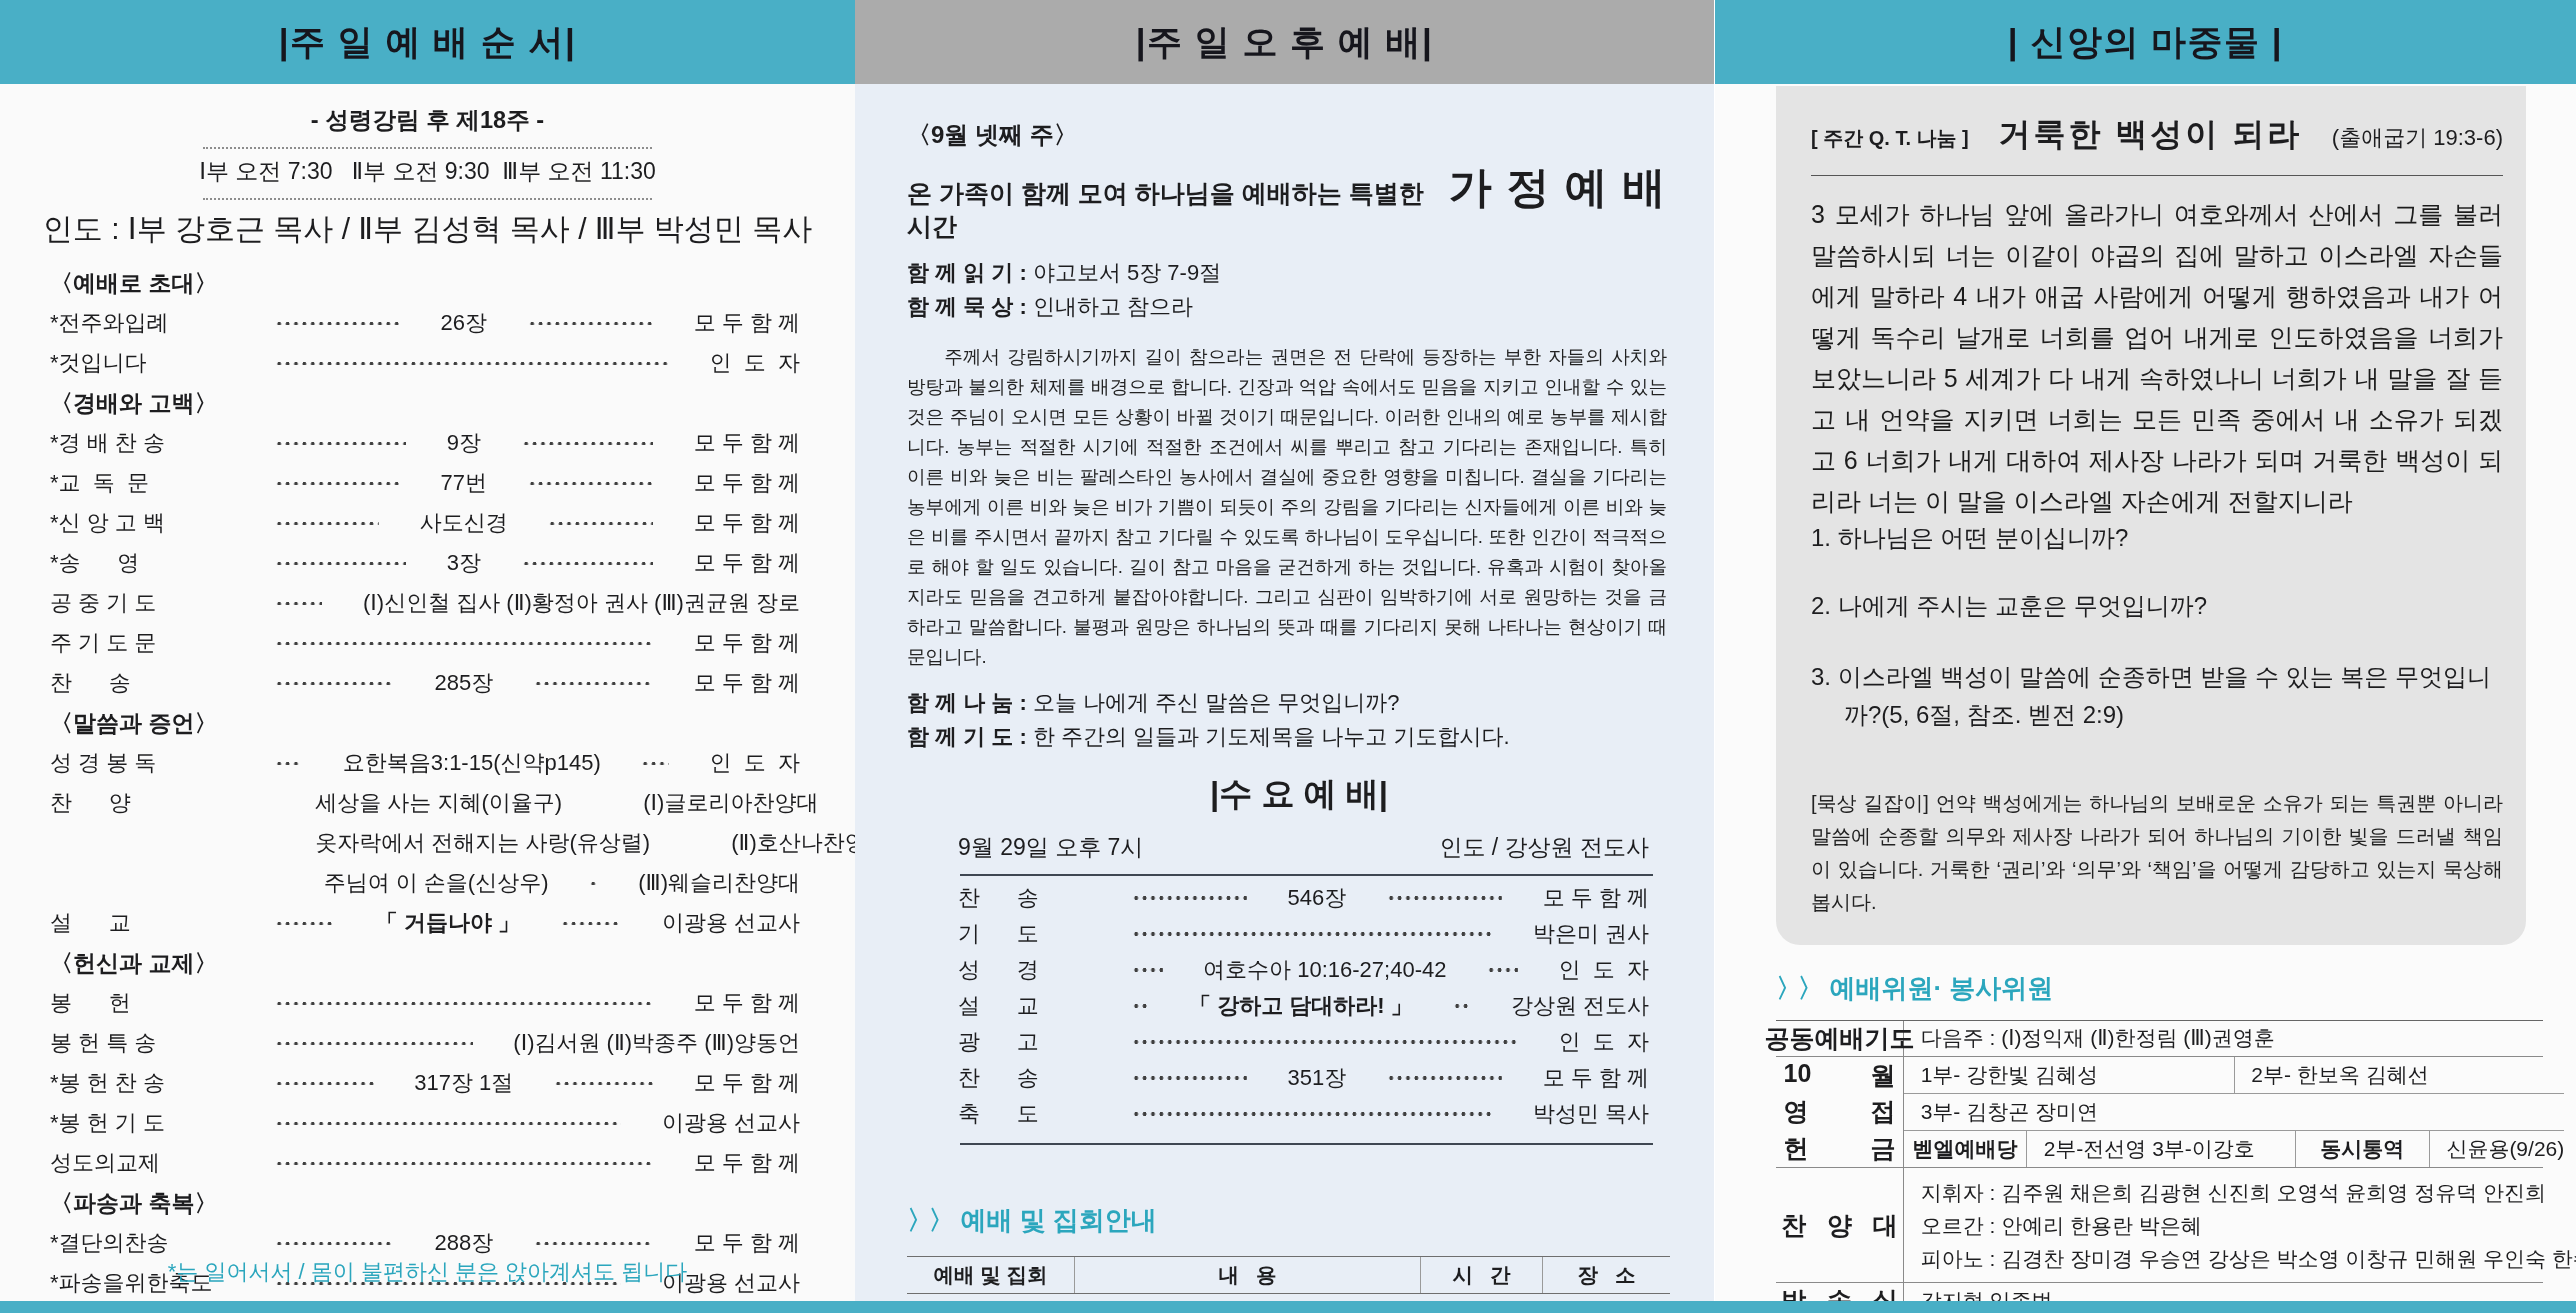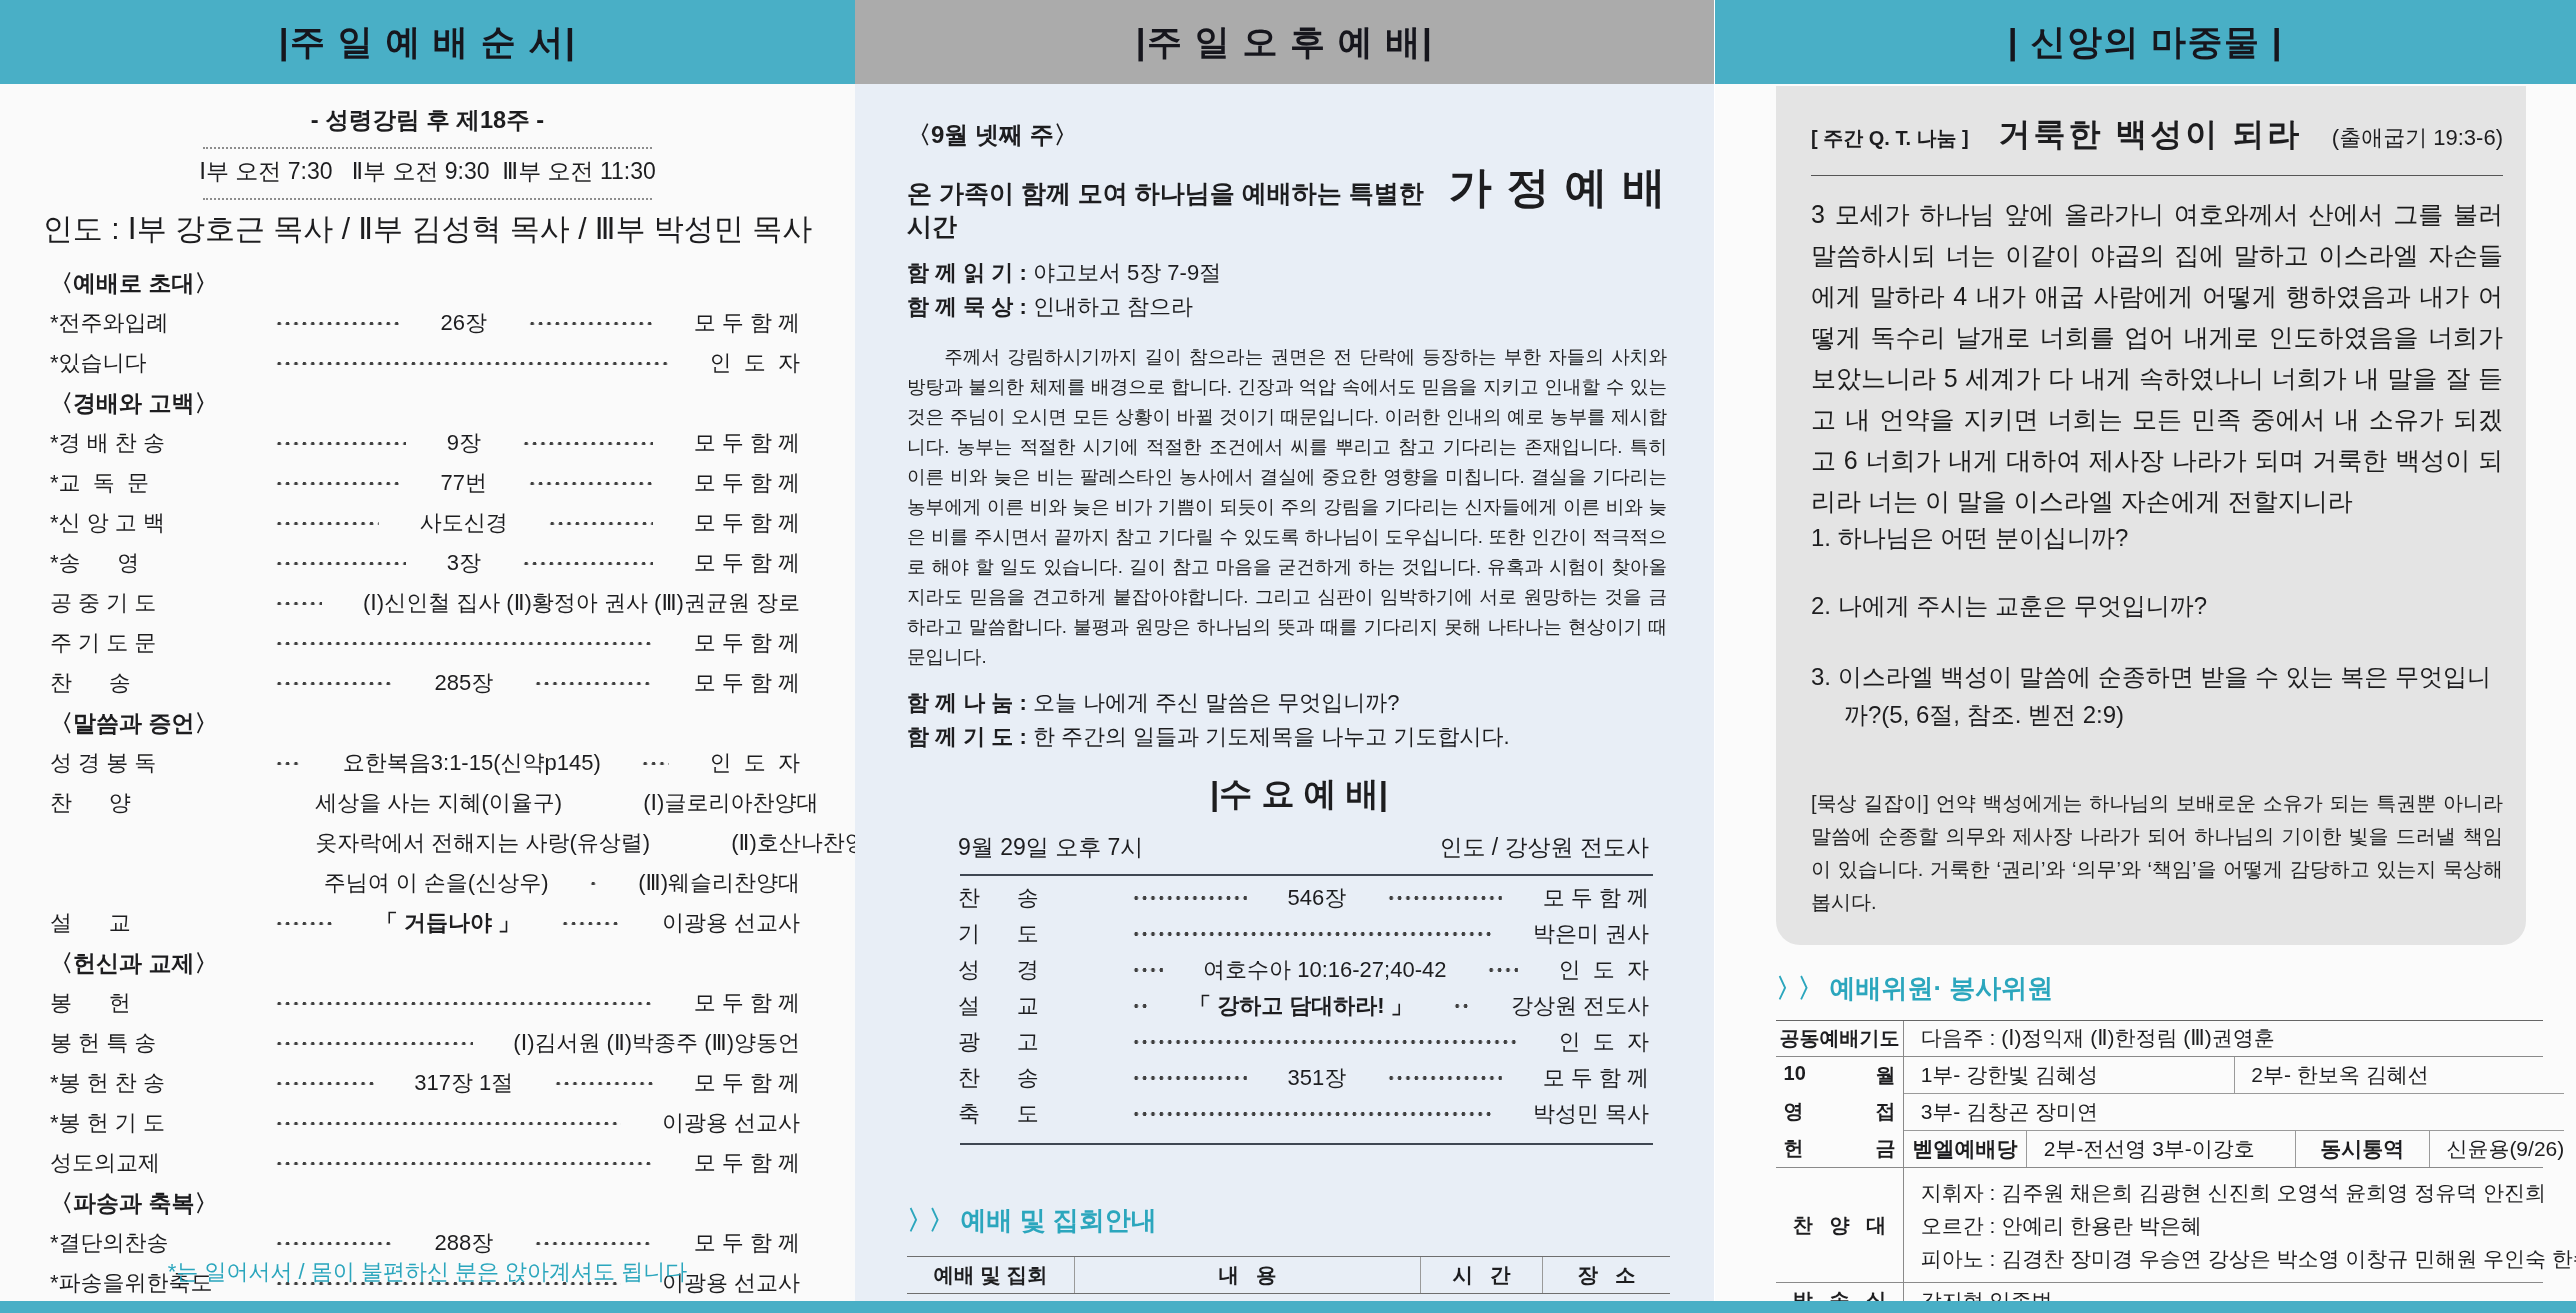--- a/index.html
+++ b/index.html
@@ -72,21 +72,21 @@
   .q{font-size:24px;}
   .q1{}
   .q2{margin-top:36px;}
   .q3{margin-top:36px;line-height:38px;padding-left:33px;text-indent:-33px;}
   .guide{margin-top:53px;font-size:20px;line-height:33px;text-align:justify;color:#222;}
   .comhead{margin-top:26px;padding-left:61px;font-size:26px;font-weight:bold;color:#2ba6bd;display:flex;align-items:center;}
   .comtable{margin:13.7px 33px 0 61px;border-top:1.9px solid #666;border-bottom:1.9px solid #666;font-size:21px;}
   .crow{display:flex;border-bottom:1.5px solid #8a8a8a;}
   .crow:last-child{border-bottom:none;}
   .clabel{width:128px;flex:0 0 128px;border-right:1.1px solid #8a8a8a;display:flex;
-          flex-direction:column;justify-content:space-around;font-weight:bold;font-size:20px;
+          flex-direction:column;justify-content:space-around;font-weight:bold;font-size:25px;
           padding:0 7.6px;box-sizing:border-box;}
   .clabel .lab1{display:flex;align-items:center;justify-content:center;white-space:pre;}
   .clabel .labpair{display:flex;justify-content:space-between;}
   .cval{flex:1;display:flex;align-items:center;padding-left:16.7px;min-height:35px;white-space:pre;}
   .csub{flex:1;display:flex;flex-direction:column;}
   .csubrow{display:flex;border-bottom:1.1px solid #9a9a9a;min-height:36px;}
   .csubrow:last-child{border-bottom:none;}
   .ccell{display:flex;align-items:center;padding-left:16.7px;border-left:1.1px solid #9a9a9a;white-space:pre;}
   .ccell:first-child{border-left:none;}
   .ccell.b{font-weight:bold;justify-content:center;padding-left:0;}
@@ -111,21 +111,21 @@
     <div class="wlist">
       <div class="wsec">〈예배로 초대〉</div>
       <div class="wrow">
           <span class="wname">*전주와입례</span>
           <span class="dots"></span>
           <span class="wval">26장</span>
           <span class="dots"></span>
           <span class="wwho">모 두 함 께</span>
         </div>
       <div class="wrow">
-          <span class="wname">*있습니다</span>
+          <span class="wname">*것입니다</span>
           <span class="dots"></span>
           <span class="wwho">인  도  자</span>
         </div>
       <div class="wsec">〈경배와 고백〉</div>
       <div class="wrow">
           <span class="wname">*경 배 찬 송</span>
           <span class="dots"></span>
           <span class="wval">9장</span>
           <span class="dots"></span>
           <span class="wwho">모 두 함 께</span>

